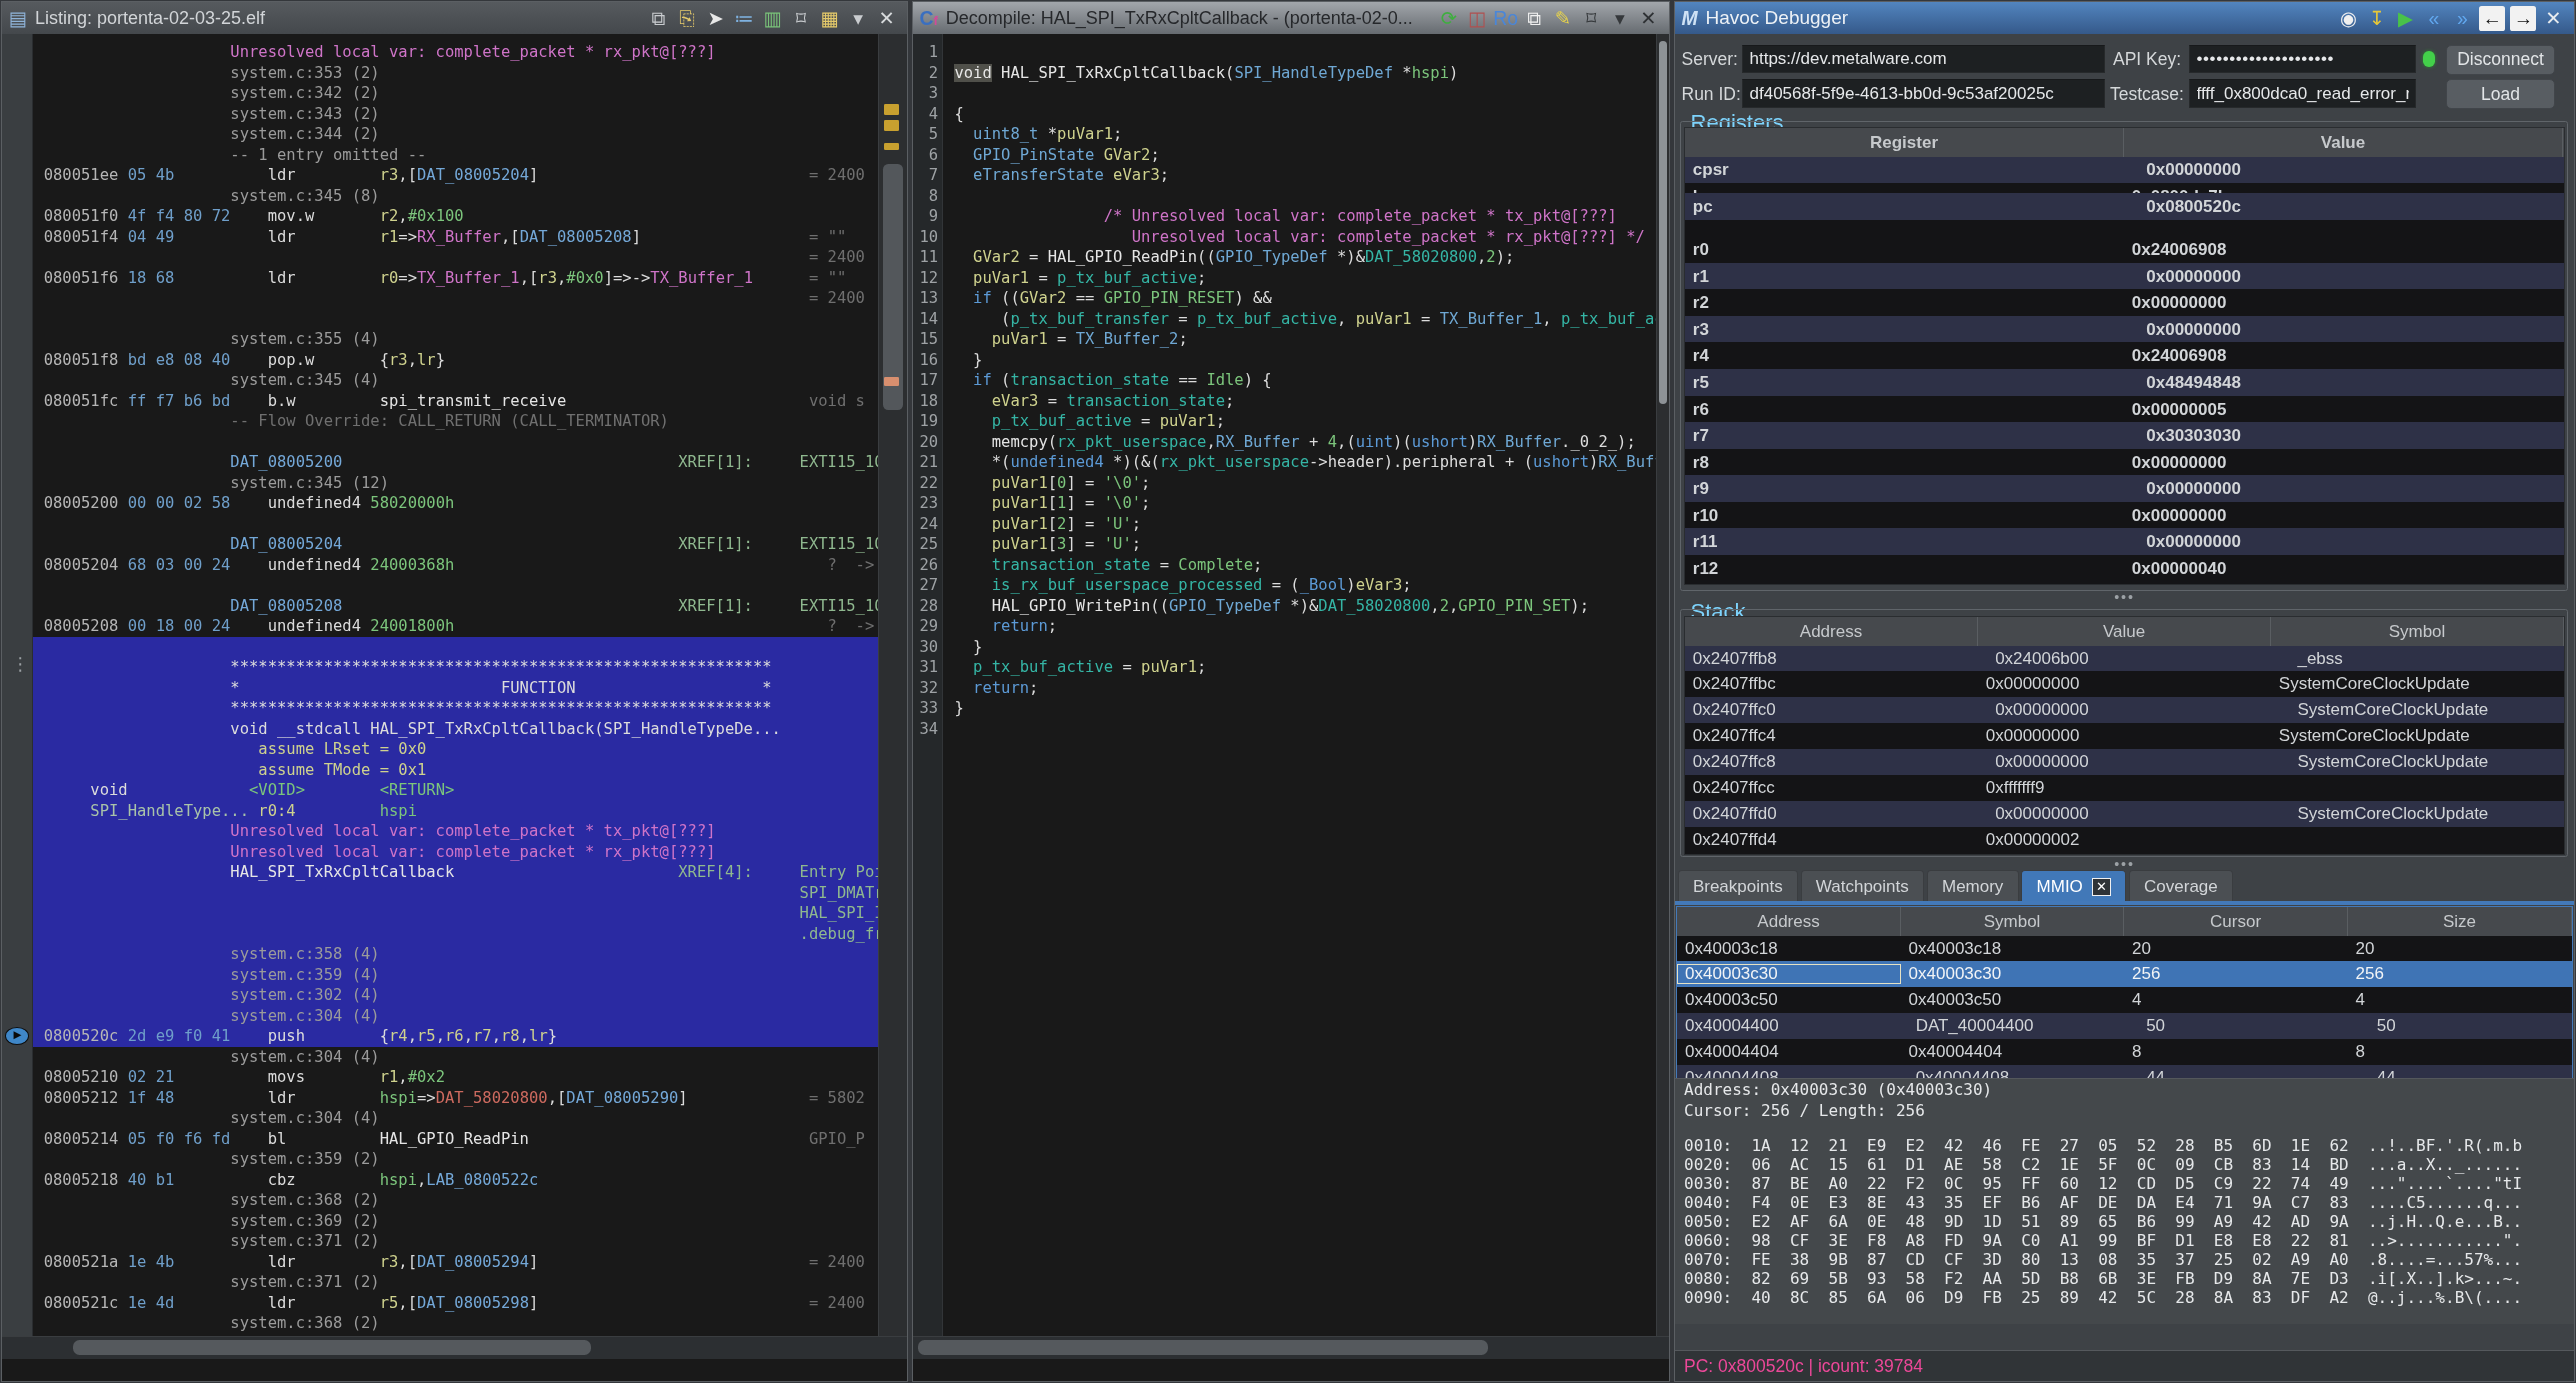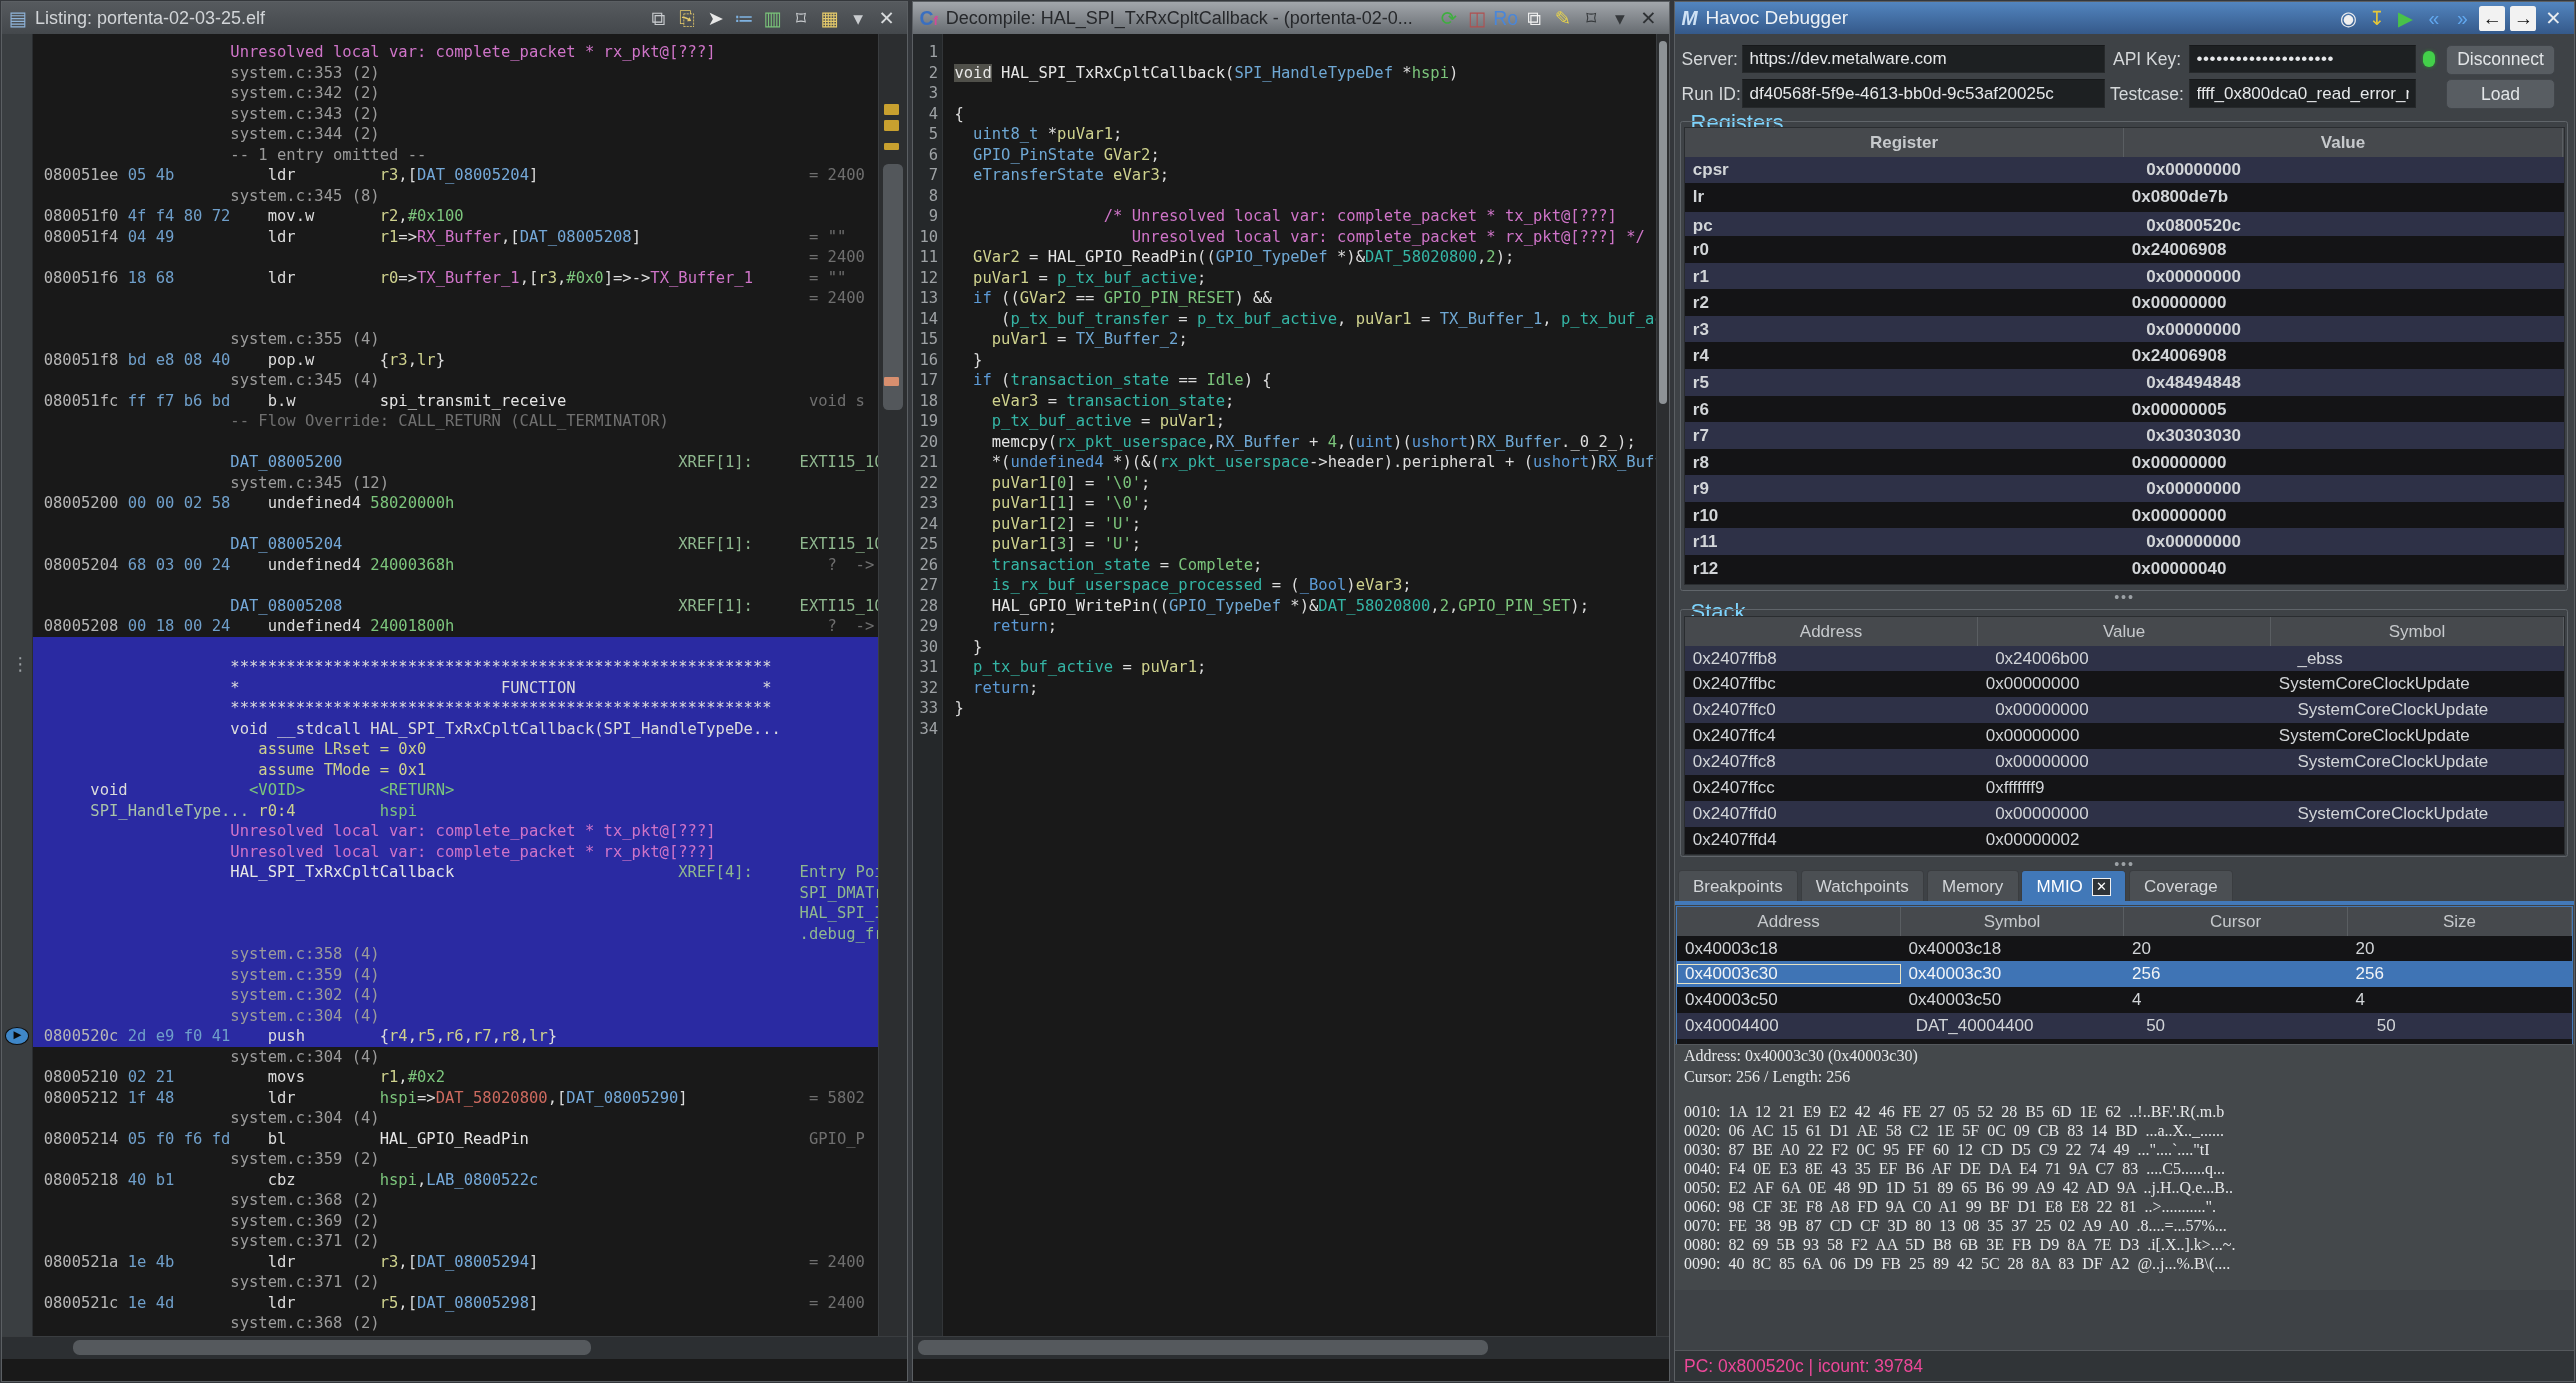--- a/index.html
+++ b/index.html
@@ -228,21 +228,21 @@
             <div class="thcell" style="width: 439px;">Value</div>
           </div>
           <div class="trow navy" style="top: 28.5px; height: 26.6px;">
             <div class="tcell" style="width: 439px;">cpsr</div>
             <div class="tcell" style="width: 439px;">0x00000000</div>
           </div>
           <div class="trow dark" style="top: 55px; height: 26.6px;">
             <div class="tcell" style="width: 439px;">lr</div>
             <div class="tcell" style="width: 439px;">0x0800de7b</div>
           </div>
-          <div class="trow navy" style="top: 84px; height: 26.6px; align-items: center;">
+          <div class="trow navy" style="top: 65px; height: 26.6px; align-items: center;">
             <div class="tcell" style="width: 439px;">pc</div>
             <div class="tcell" style="width: 439px;">0x0800520c</div>
           </div>
           <div class="trow dark" style="top: 108px; height: 26.6px;">
             <div class="tcell" style="width: 439px;">r0</div>
             <div class="tcell" style="width: 439px;">0x24006908</div>
           </div>
           <div class="trow navy" style="top: 135px; height: 26.6px;">
             <div class="tcell" style="width: 439px;">r1</div>
             <div class="tcell" style="width: 439px;">0x00000000</div>
@@ -407,21 +407,21 @@
           <div class="trow navy" style="top: 158px; height: 26px;">
             <div class="tcell" style="width: 224px;">0x40004408</div>
             <div class="tcell" style="width: 224px;">0x40004408</div>
             <div class="tcell" style="width: 224px;">44</div>
             <div class="tcell" style="width: 225px;">44</div>
           </div>
         </div>
 
       <div class="splitdots" style="top:1060px;">•••</div>
 
-      <div class="hexarea" style="top:1010px;height:245px;font-family:Liberation Serif, serif;">
+      <div class="hexarea" style="top:1044px;height:245px;">
         <div class="hexhead">Address: 0x40003c30 (0x40003c30)</div>
         <div class="hexhead">Cursor: 256 / Length: 256</div>
         <div style="height:14.3px"></div>
         <div id="hex-rows">
             <div class="hexline">0010:  1A  12  21  E9  E2  42  46  FE  27  05  52  28  B5  6D  1E  62  ..!..BF.'.R(.m.b</div>
             <div class="hexline">0020:  06  AC  15  61  D1  AE  58  C2  1E  5F  0C  09  CB  83  14  BD  ...a..X.._......</div>
             <div class="hexline">0030:  87  BE  A0  22  F2  0C  95  FF  60  12  CD  D5  C9  22  74  49  ..."....`...."tI</div>
             <div class="hexline">0040:  F4  0E  E3  8E  43  35  EF  B6  AF  DE  DA  E4  71  9A  C7  83  ....C5......q...</div>
             <div class="hexline">0050:  E2  AF  6A  0E  48  9D  1D  51  89  65  B6  99  A9  42  AD  9A  ..j.H..Q.e...B..</div>
             <div class="hexline">0060:  98  CF  3E  F8  A8  FD  9A  C0  A1  99  BF  D1  E8  E8  22  81  ..&gt;...........".</div>

